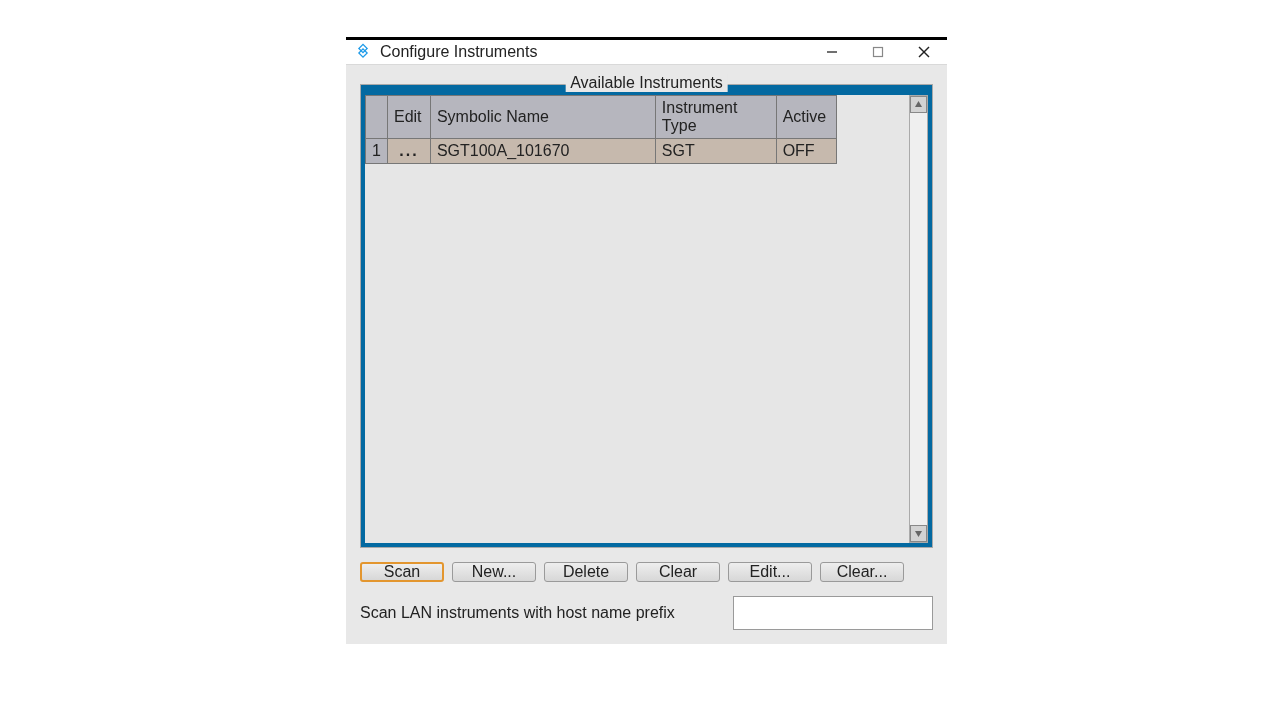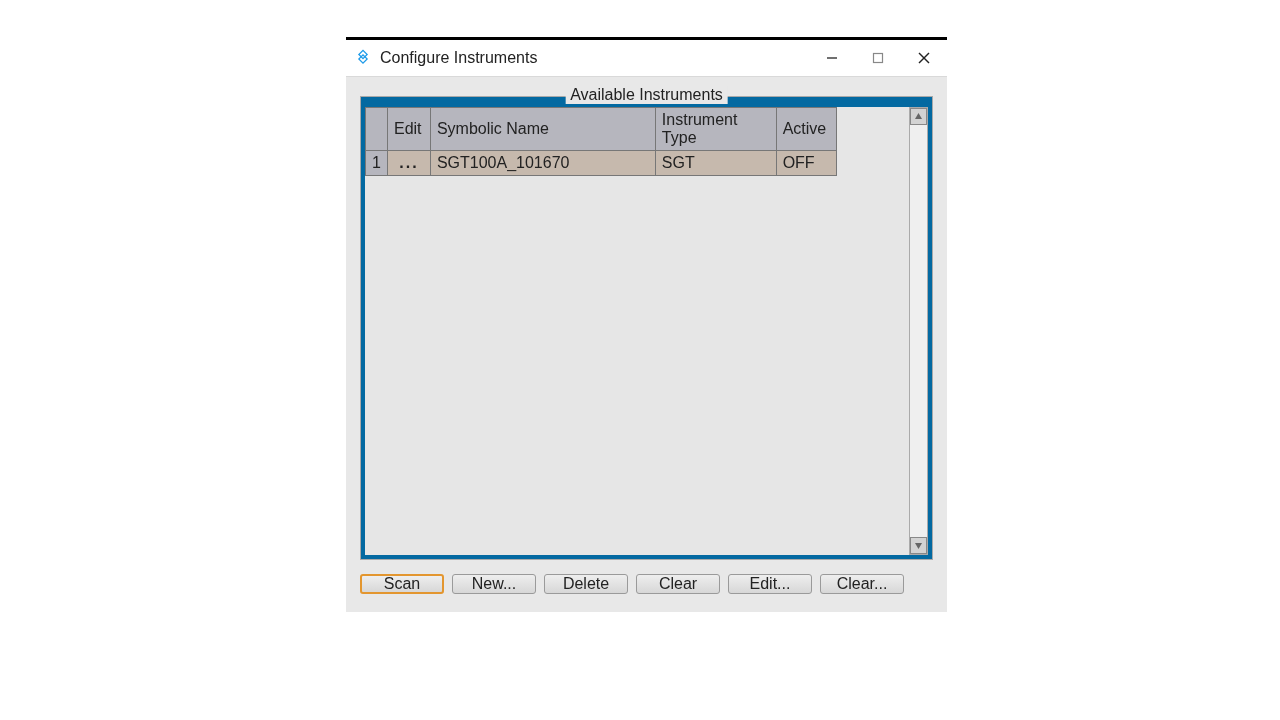--- a/index.html
+++ b/index.html
@@ -13,21 +13,21 @@
       color: #222;
     }
     .outer {
       position: absolute;
       left: 346px;
       top: 37px;
       width: 601px;
     }
     .topborder { height: 3px; background:#000; width:601px; }
     .titlebar {
-      height: 36px;
+      height: 24px;
       background:#fff;
       display:flex;
       align-items:center;
       padding-left:8px;
     }
     .titlebar .ticon { width:18px; height:18px; margin-right:8px; }
     .titlebar .ttitle { flex:0 0 auto; font-size:16px; }
     .titlebar .spacer { flex:1; }
     .tbtn { width:46px; height:36px; display:flex; align-items:center; justify-content:center; }
     .tbtn svg { display:block; }
@@ -189,14 +189,18 @@
 
     <div class="btnrow">
       <div class="abtn first">Scan</div>
       <div class="abtn">New...</div>
       <div class="abtn">Delete</div>
       <div class="abtn">Clear</div>
       <div class="abtn">Edit...</div>
       <div class="abtn">Clear...</div>
     </div>
 
+    <div class="scanrow">
+      <div class="lbl">Scan LAN instruments with host name prefix</div>
+      <input type="text" value="" style="">
+    </div>
   </div>
 </div>
 
 </body></html>

